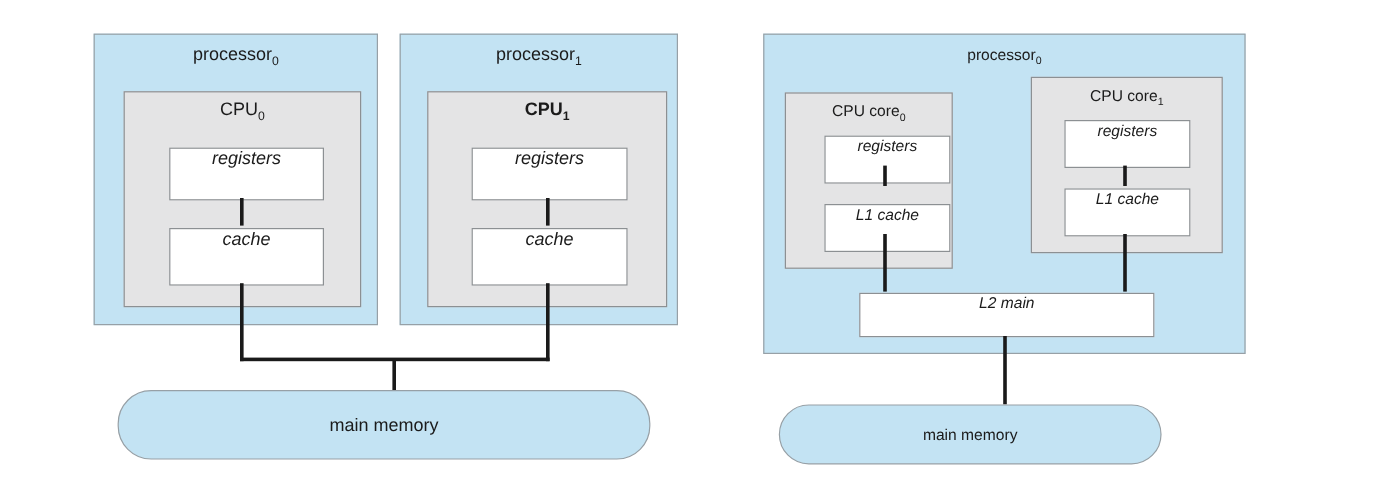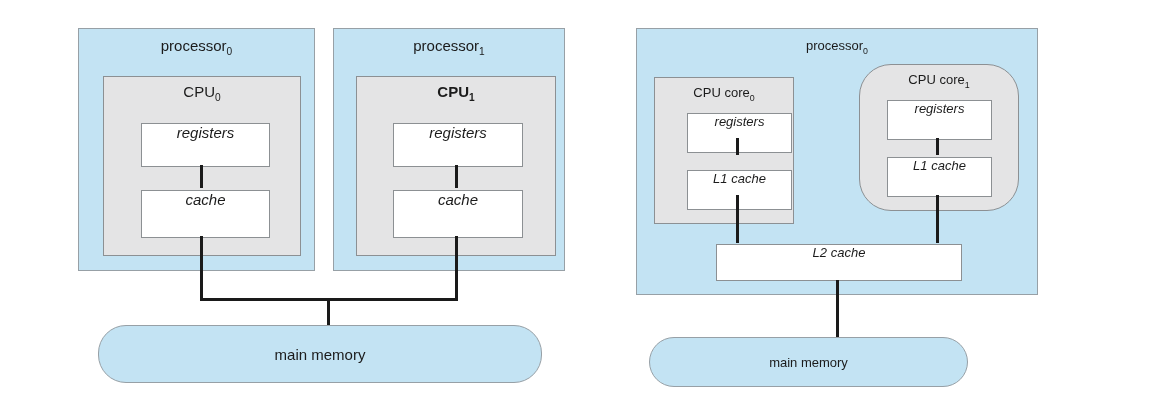--- a/index.html
+++ b/index.html
@@ -106,34 +106,34 @@
           <span>CPU core</span><sub>0</sub>
         </div>
         <div class="abs white-box fs-right" style="left:32px; top:35px; width:105px; height:40px;">
           <span>registers</span>
         </div>
         <div class="abs white-box fs-right" style="left:32px; top:92px; width:105px; height:40px;">
           <span>L1 cache</span>
         </div>
       </div>
 
-      <div class="abs gray-box" style="left:222px; top:35px; width:160px; height:147px;border-radius:32px;">
+      <div class="abs gray-box" style="left:222px; top:35px; width:160px; height:147px;">
         <div class="title-label fs-right" style="top:7px;">
           <span>CPU core</span><sub>1</sub>
         </div>
         <div class="abs white-box fs-right" style="left:27px; top:35px; width:105px; height:40px;">
           <span>registers</span>
         </div>
         <div class="abs white-box fs-right" style="left:27px; top:92px; width:105px; height:40px;">
           <span>L1 cache</span>
         </div>
       </div>
 
       <div class="abs white-box fs-right" style="left:79px; top:215px; width:246px; height:37px;">
-        <span>L2 cache</span>
+        <span>L2 main</span>
       </div>
     </div>
 
     <div class="abs line" style="left:736px; top:138px; width:3px; height:17px;"></div>
     <div class="abs line" style="left:936px; top:138px; width:3px; height:17px;"></div>
     <div class="abs line" style="left:736px; top:195px; width:3px; height:48px;"></div>
     <div class="abs line" style="left:936px; top:195px; width:3px; height:48px;"></div>
     <div class="abs line" style="left:836px; top:280px; width:3px; height:57px;"></div>
 
     <div class="abs blue-box memory fs-right" style="left:649px; top:337px; width:319px; height:50px;">

